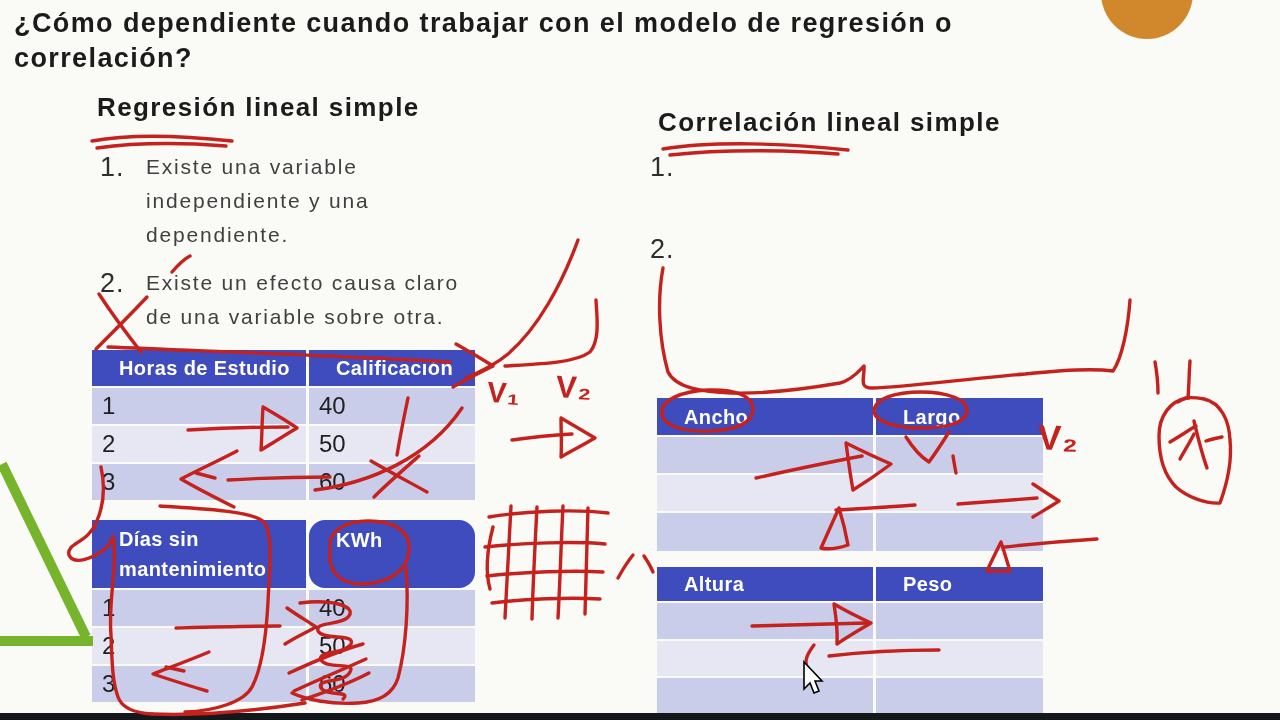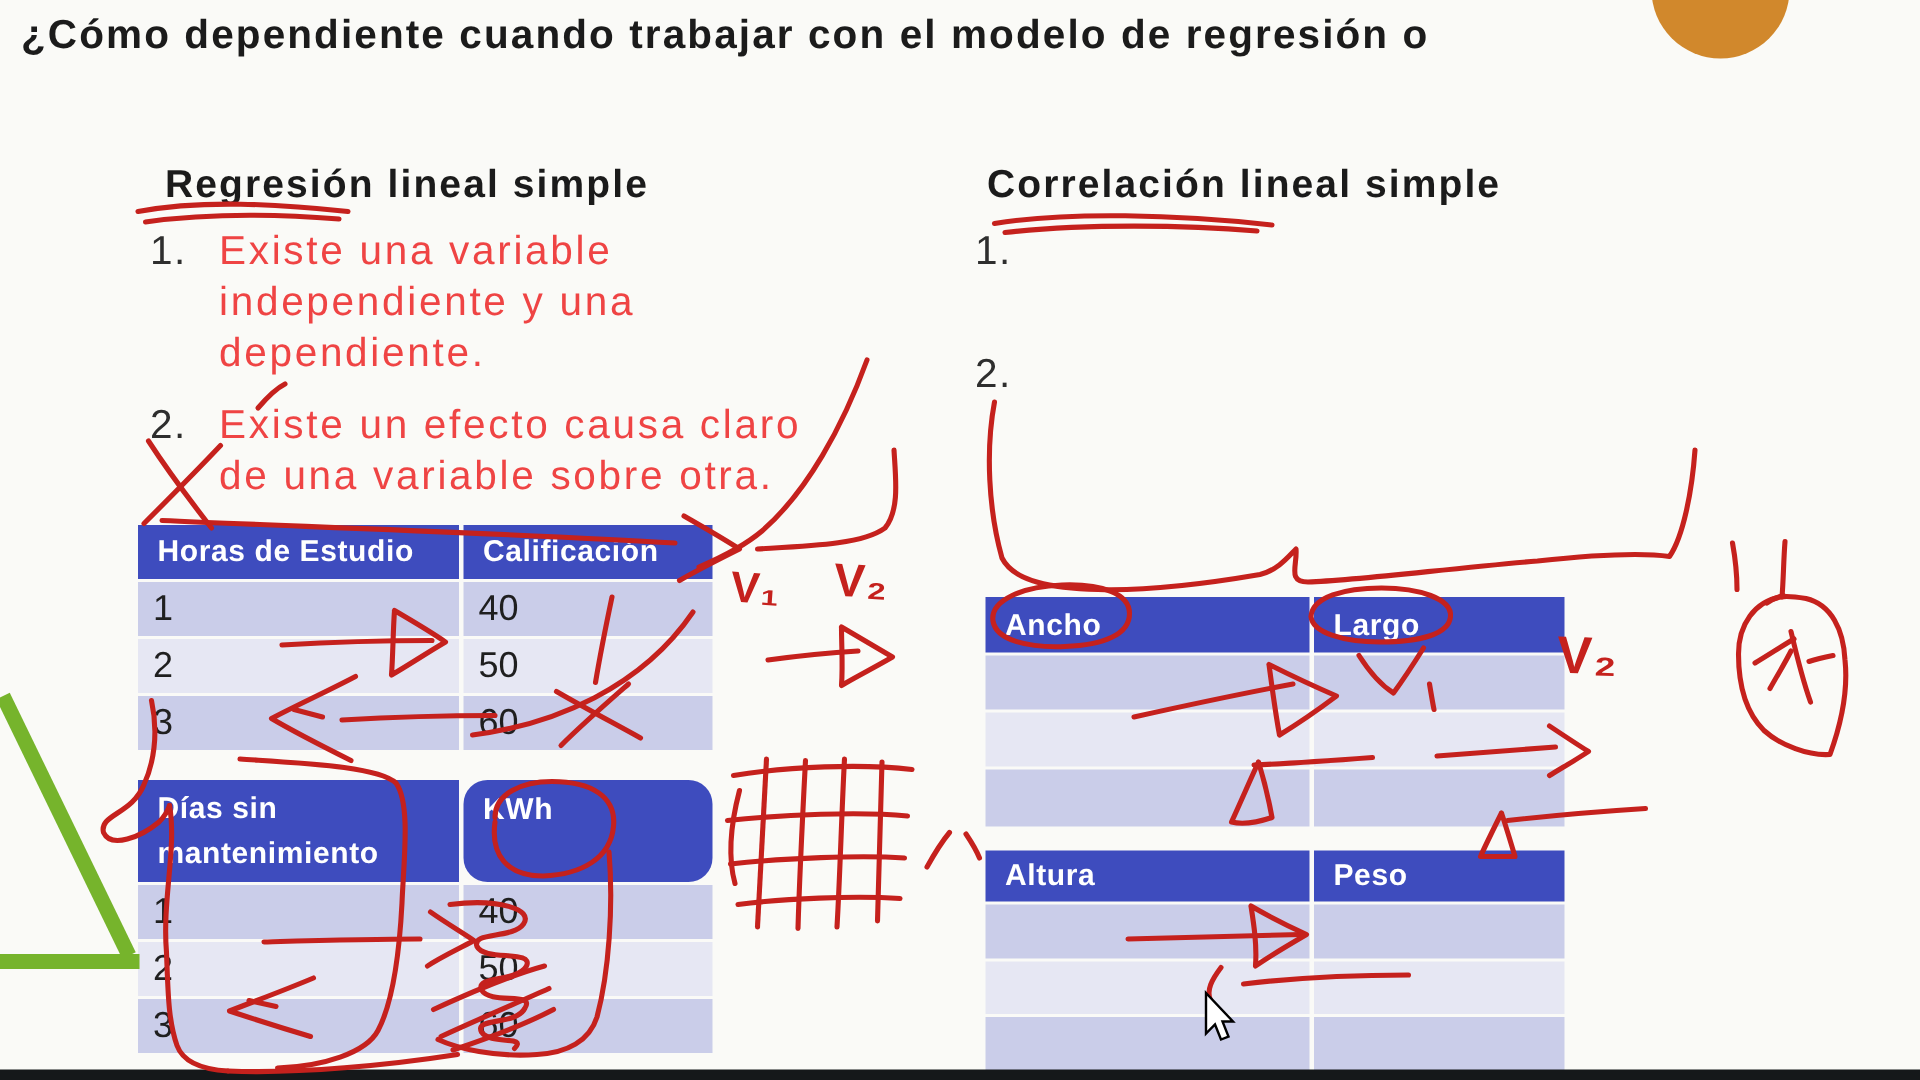--- a/index.html
+++ b/index.html
@@ -14,28 +14,28 @@
   .slide-title{
     left:14px;top:6px;width:1080px;
     font-size:27px;font-weight:bold;line-height:35px;letter-spacing:1.4px;color:#1b1b1b;
     z-index:2;
   }
   .col-heading{
     font-size:26px;font-weight:bold;letter-spacing:1.4px;color:#1b1b1b;z-index:2;
   }
   .list-item{display:flex;z-index:2;}
   .list-num{width:46px;font-size:27px;letter-spacing:1px;color:#2e2e2e;line-height:34px;}
-  .list-lines{font-size:27px;letter-spacing:1.8px;color:#ef4444;line-height:34px;}
+  .list-lines{font-size:21px;letter-spacing:1.8px;color:#404040;line-height:34px;}
   
   .data-table{display:grid;column-gap:3px;row-gap:2px;z-index:2;}
   .t-left{grid-template-columns:214px 166px;}
   .t-right{grid-template-columns:216px 167px;}
   .th{
     background:#3e4cbe;color:#ffffff;font-weight:bold;font-size:20px;letter-spacing:0.4px;
-    display:flex;align-items:center;padding-left:13px;line-height:24px;
+    display:flex;align-items:center;padding-left:27px;line-height:24px;
   }
   .td{
     font-size:24px;color:#1f1f1f;display:flex;align-items:center;padding-left:10px;
   }
   .row-dark{background:#cacde9;}
   .row-light{background:#e6e7f3;}
   
   .orange-circle{
     left:1101px;top:-53px;width:92px;height:92px;border-radius:50%;
     background:#d1882c;z-index:1;
@@ -50,23 +50,24 @@
   .v2r{left:1038px;top:418px;font-size:35px;transform:rotate(2deg);}
 </style>
 </head>
 <body>
 
 <div class="abs orange-circle"></div>
 <div class="abs bottom-bar"></div>
 
 <div class="abs slide-title">
   <div>¿Cómo dependiente cuando trabajar con el modelo de regresión o</div>
-</div>
-
-<div class="abs col-heading" style="left:97px;top:107px;margin-left:13px;">Regresión lineal simple</div>
+  <div>correlación?</div>
+</div>
+
+<div class="abs col-heading" style="left:97px;top:92px;">Regresión lineal simple</div>
 <div class="abs col-heading" style="left:658px;top:107px;">Correlación lineal simple</div>
 
 <div class="abs list-item" style="left:100px;top:150px;">
   <div class="list-num">1.</div>
   <div class="list-lines">
     <div>Existe una variable</div>
     <div>independiente y una</div>
     <div>dependiente.</div>
   </div>
 </div>

